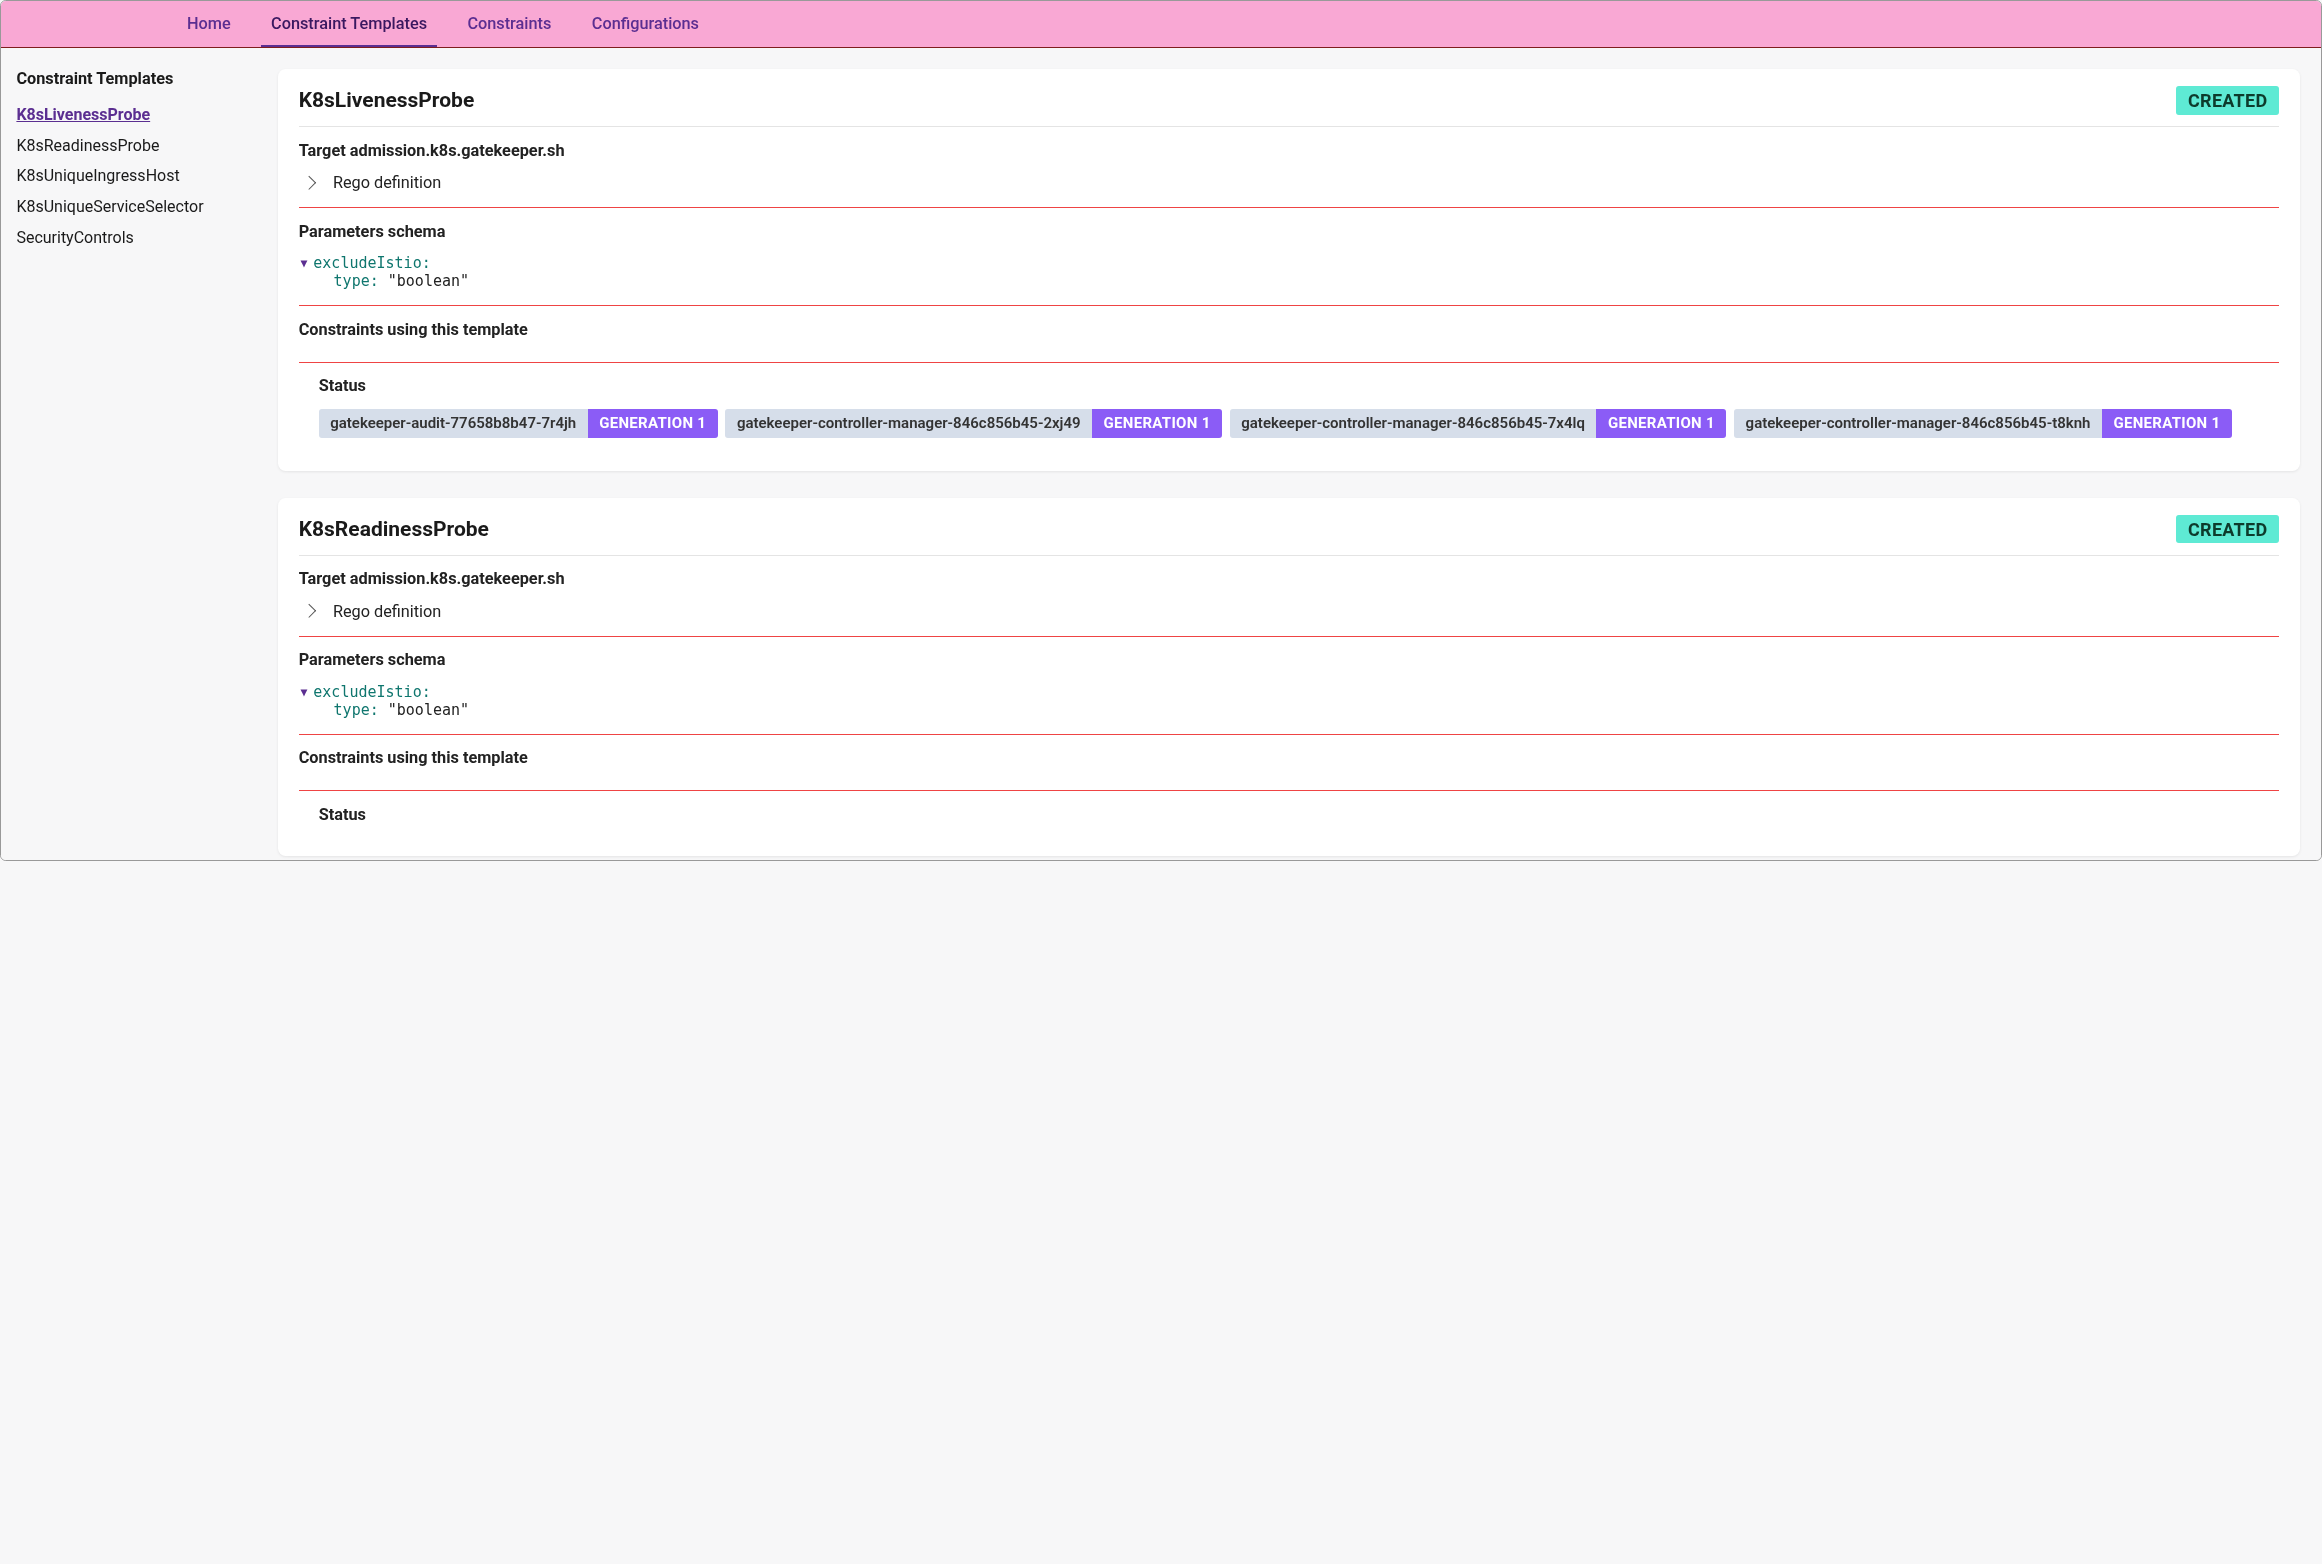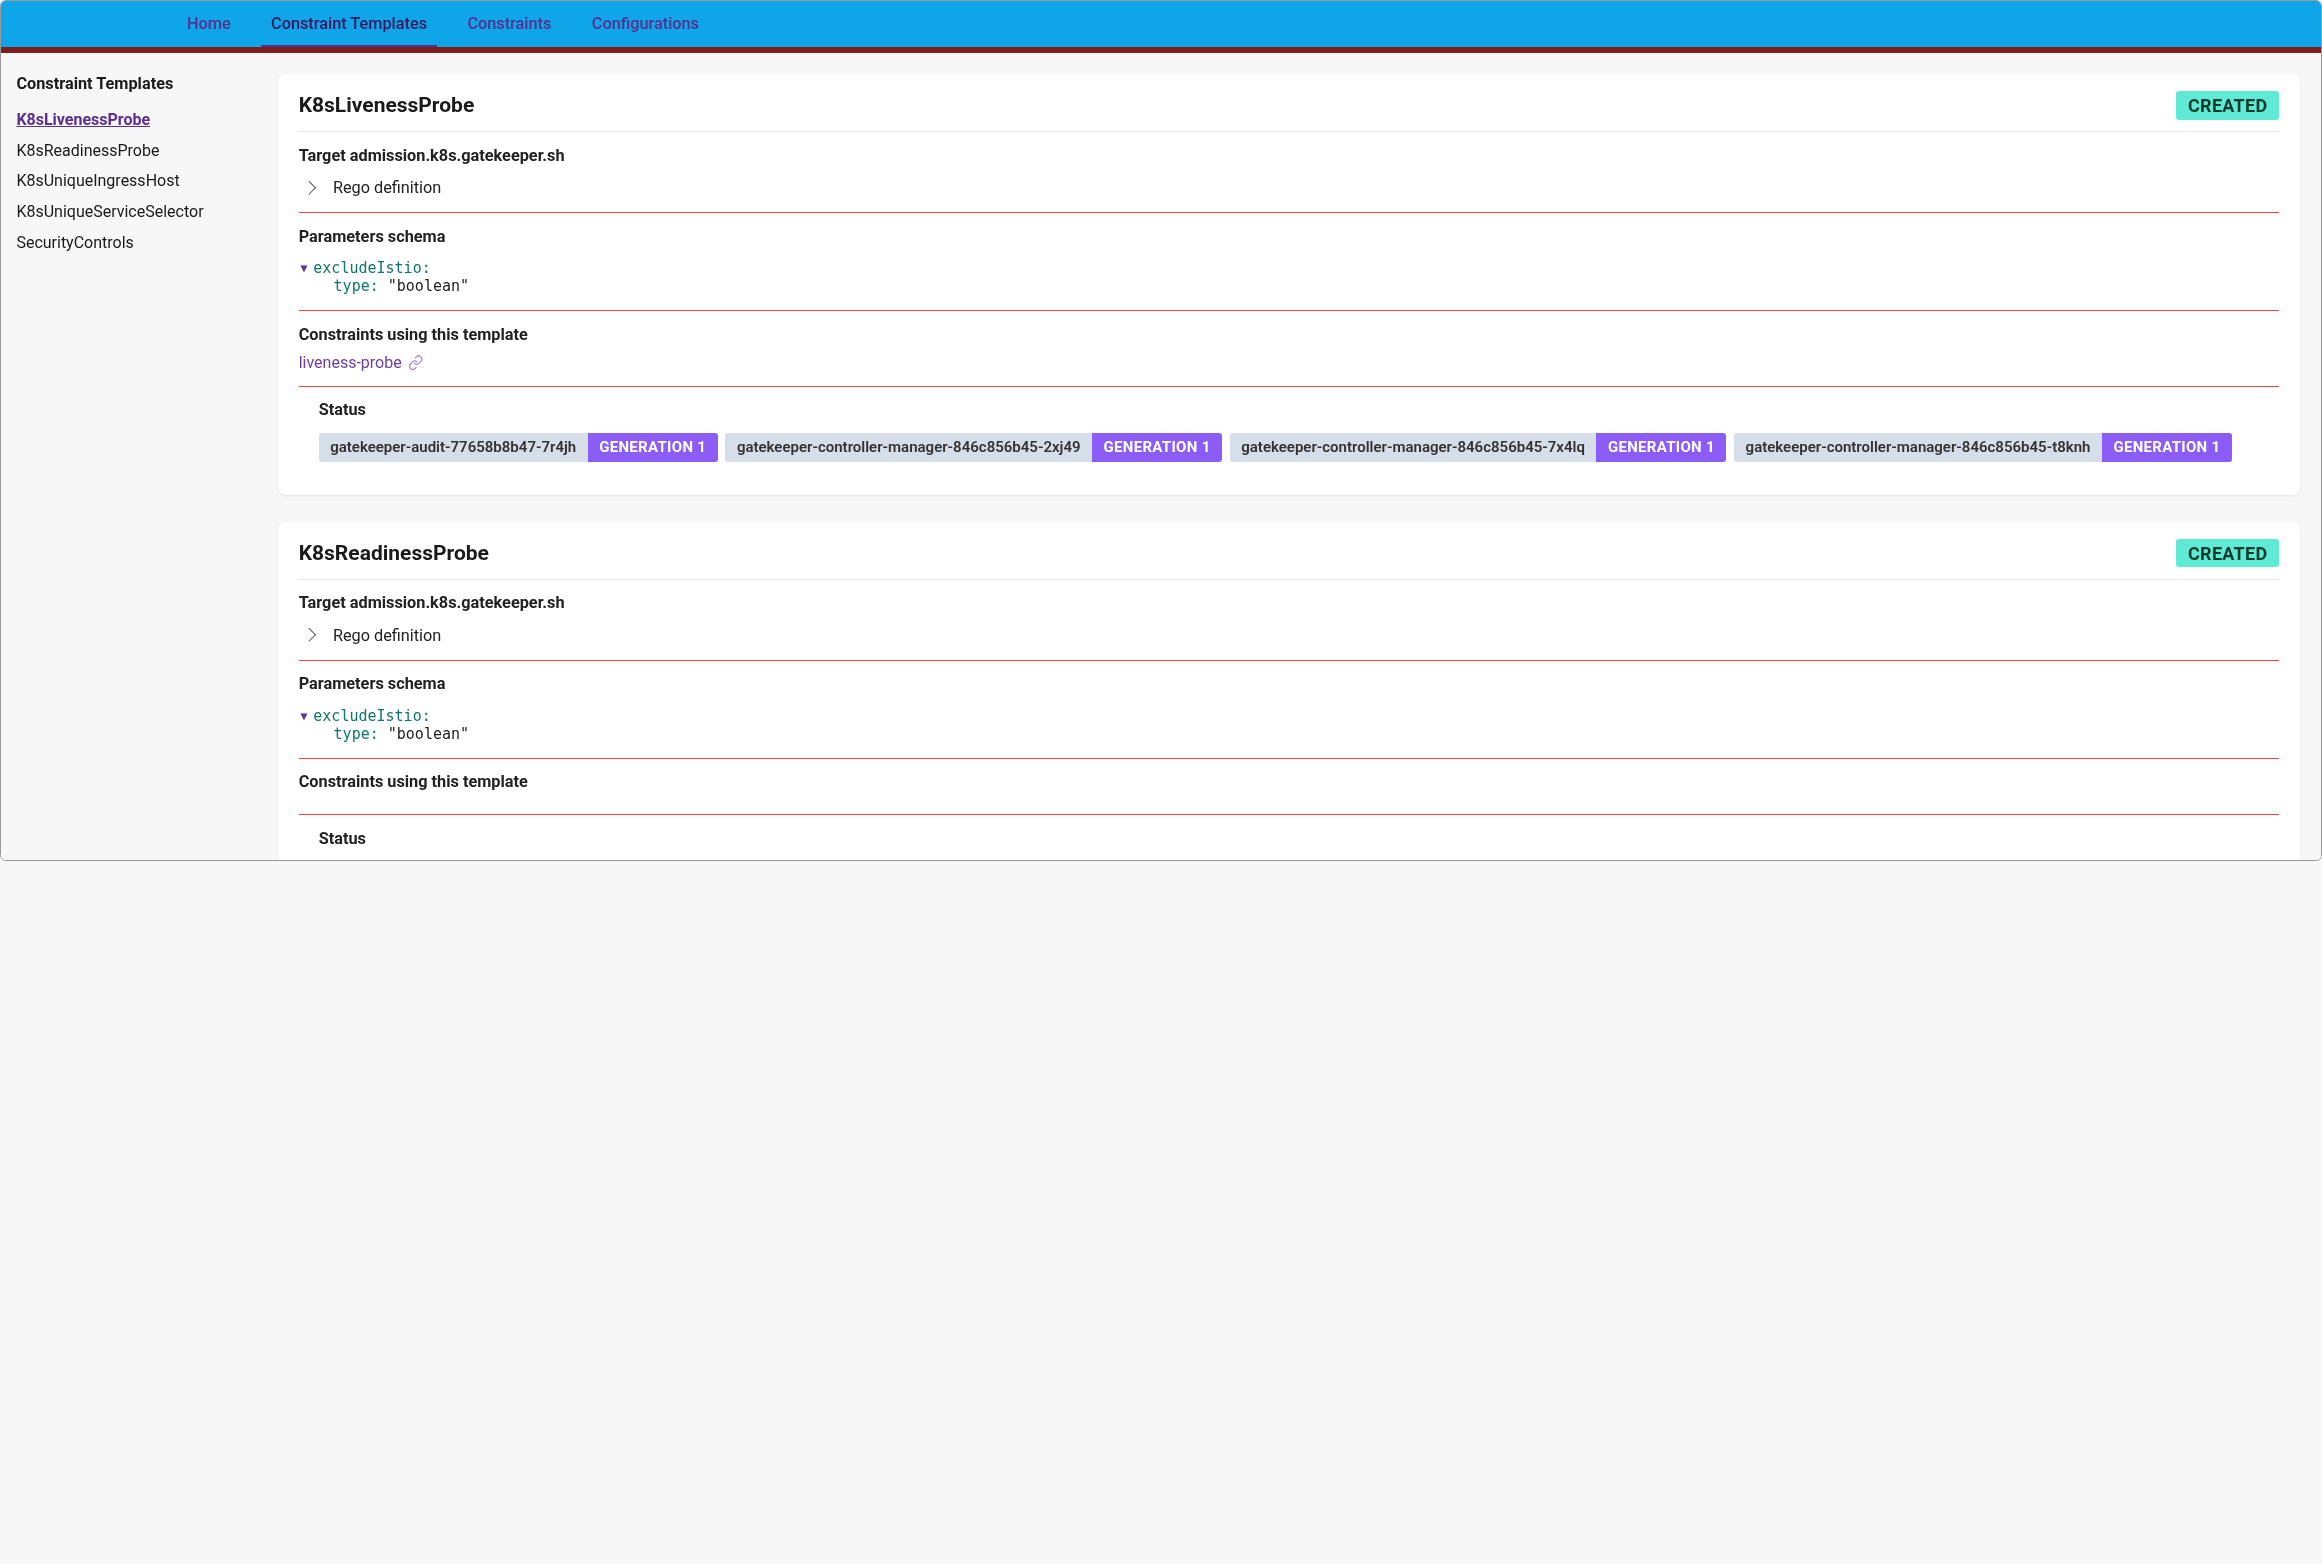--- a/index.html
+++ b/index.html
@@ -23,22 +23,22 @@
   }
   
   .scroll-area::-webkit-scrollbar { width: 13.4px; }
   .scroll-area::-webkit-scrollbar-track { background: #f3f3f3; }
   .scroll-area::-webkit-scrollbar-thumb { background: #bdbdbd; border-radius: 5.8px; }
 
   .topnav {
     display: flex;
     align-items: center;
     padding: 0 27px;
-    border-bottom: 6px solid #7f1d1d;
-    background: #0ea5e9;
+    border-bottom: 1px solid #7f1d1d;
+    background: #f9a8d4;
     gap: 9.6px;
   }
   .topnav a {
     display: inline-block;
     padding: 13.4px 9.6px 11.5px;
     margin: 0 5.8px;
     color: #5b2e91;
     text-decoration: none;
     font-size: 16.3px;
     font-weight: 500;
@@ -250,29 +250,20 @@
               <div class="schema">
                 <div class="schema-line1">
                   <span class="tree-toggle">▼</span>
                   <span class="k">excludeIstio:</span>
                 </div>
                 <div class="schema-line2"><span class="k">type:</span>  <span class="v">"boolean"</span></div>
               </div>
             </div>
             <div class="section">
               <div class="section-heading">Constraints using this template</div>
-              <div class="link-row">
-                <span class="purple-link">liveness-probe</span>
-                <span class="link-icon">
-                  <svg viewBox="0 0 24 24" fill="none" stroke="currentColor" stroke-width="2" stroke-linecap="round" stroke-linejoin="round">
-                    <path d="M10 13a5 5 0 0 0 7.07 0l3-3a5 5 0 0 0-7.07-7.07l-1.5 1.5"></path>
-                    <path d="M14 11a5 5 0 0 0-7.07 0l-3 3a5 5 0 0 0 7.07 7.07l1.5-1.5"></path>
-                  </svg>
-                </span>
-              </div>
             </div>
             <div class="section">
               <div class="section-heading">Status</div>
               <div class="pills">
                 <div class="pill">
                   <span class="seg-name">gatekeeper-audit-77658b8b47-7r4jh</span>
                   <span class="seg-gen">GENERATION 1</span>
                 </div>
                 <div class="pill">
                   <span class="seg-name">gatekeeper-controller-manager-846c856b45-2xj49</span>

